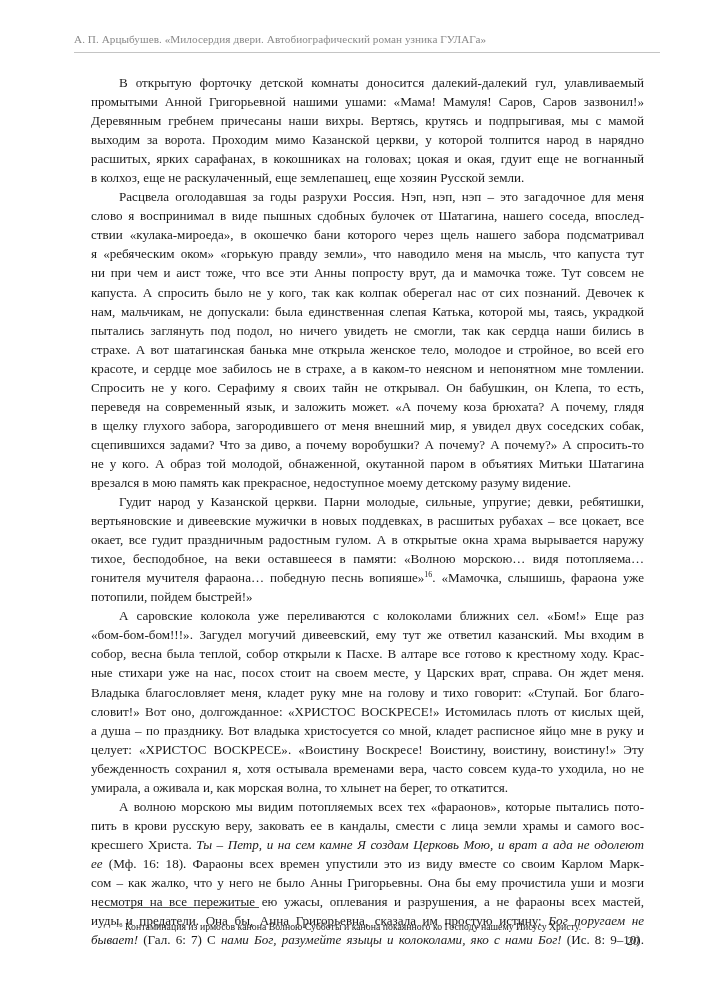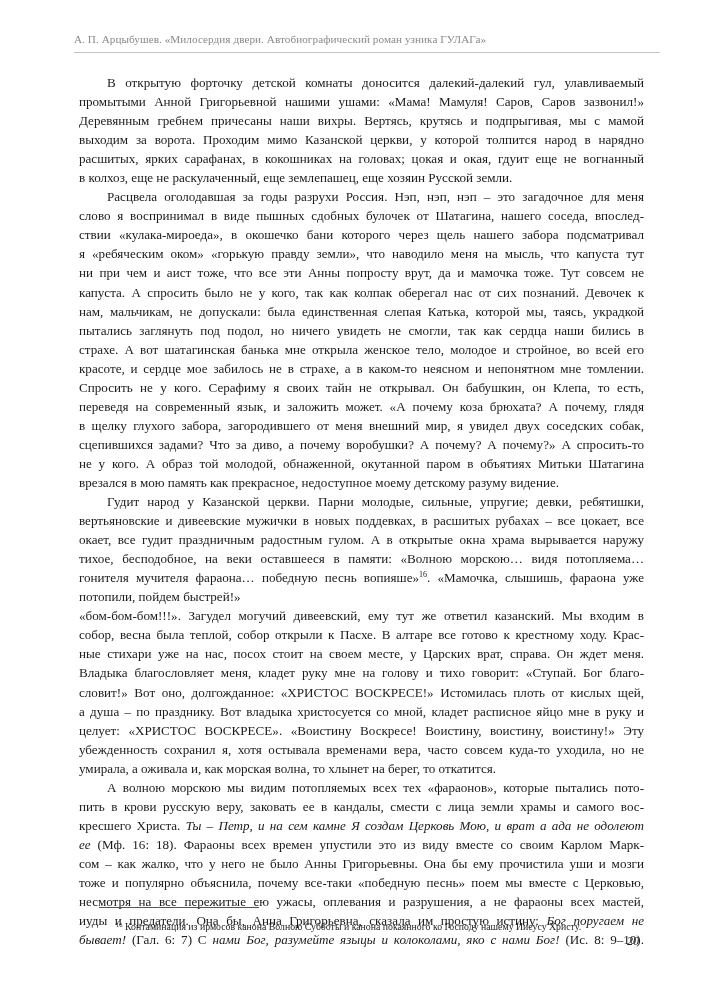--- a/index.html
+++ b/index.html
@@ -1,20 +1,20 @@
 <!DOCTYPE html>
 <html><head>
 <meta charset="utf-8">
 <style>
   html, body { margin: 0; padding: 0; background: #ffffff; }
   body { width: 708px; height: 1000px; position: relative; overflow: hidden; font-family: "Liberation Serif", serif; color: #1a1a1a; }
   .running-head { position: absolute; left: 74px; top: 33px; width: 586px; font-size: 11.2px; color: #8a8a8a; letter-spacing: 0.05px; }
   .head-rule { position: absolute; left: 74px; top: 52px; width: 586px; height: 1px; background: #c4c4c4; }
   .body-text { position: absolute; left: 79px; top: 73px; width: 565px; font-size: 13.1px; line-height: 19.05px; }
-  .line { display: block; white-space: nowrap; text-align: justify; text-align-last: justify; height: 19.05px; }
+  .line { display: block; white-space: nowrap; text-align: justify; text-align-last: justify; height: 19.05px; margin-left: 12px; }
   .line.last { text-align-last: left; }
   .line.indent { padding-left: 28px; }
   sup { font-size: 8px; line-height: 0; vertical-align: 5px; }
   .fn-rule { position: absolute; left: 99px; top: 907px; width: 160px; height: 1px; background: #555; }
   .footnote { position: absolute; left: 116px; top: 921px; font-size: 9.8px; white-space: nowrap; color: #222; }
   .footnote sup { font-size: 6.5px; vertical-align: 3px; }
   .page-num { position: absolute; left: 627px; top: 934px; font-size: 12px; color: #222; font-style: italic; }
 </style>
 </head>
 <body>
@@ -55,38 +55,38 @@
   <div>
     <span class="line indent">Гудит народ у Казанской церкви. Парни молодые, сильные, упругие; девки, ребятишки,</span>
     <span class="line">вертьяновские и дивеевские мужички в новых поддевках, в расшитых рубахах – все цокает, все</span>
     <span class="line">окает, все гудит праздничным радостным гулом. А в открытые окна храма вырывается наружу</span>
     <span class="line">тихое, бесподобное, на веки оставшееся в памяти: «Волною морскою… видя потопляема…</span>
     <span class="line"><span>гонителя мучителя фараона… победную песнь вопияше»</span><sup>16</sup><span>. «Мамочка, слышишь, фараона уже</span></span>
     <span class="line last">потопили, пойдем быстрей!»</span>
   </div>
 
   <div>
+    <span class="line indent">А саровские колокола уже переливаются с колоколами ближних сел. «Бом!» Еще раз</span>
     <span class="line">«бом-бом-бом!!!». Загудел могучий дивеевский, ему тут же ответил казанский. Мы входим в</span>
     <span class="line">собор, весна была теплой, собор открыли к Пасхе. В алтаре все готово к крестному ходу. Крас-</span>
     <span class="line">ные стихари уже на нас, посох стоит на своем месте, у Царских врат, справа. Он ждет меня.</span>
     <span class="line">Владыка благословляет меня, кладет руку мне на голову и тихо говорит: «Ступай. Бог благо-</span>
     <span class="line">словит!» Вот оно, долгожданное: «ХРИСТОС ВОСКРЕСЕ!» Истомилась плоть от кислых щей,</span>
     <span class="line">а душа – по празднику. Вот владыка христосуется со мной, кладет расписное яйцо мне в руку и</span>
     <span class="line">целует: «ХРИСТОС ВОСКРЕСЕ». «Воистину Воскресе! Воистину, воистину, воистину!» Эту</span>
     <span class="line">убежденность сохранил я, хотя остывала временами вера, часто совсем куда-то уходила, но не</span>
     <span class="line last">умирала, а оживала и, как морская волна, то хлынет на берег, то откатится.</span>
   </div>
 
   <div>
     <span class="line indent">А волною морскою мы видим потопляемых всех тех «фараонов», которые пытались пото-</span>
     <span class="line">пить в крови русскую веру, заковать ее в кандалы, смести с лица земли храмы и самого вос-</span>
     <span class="line"><span>кресшего Христа. </span><i>Ты – Петр, и на сем камне Я создам Церковь Мою, и врат а ада не одолеют</i></span>
     <span class="line"><i>ее</i><span> (Мф. 16: 18). Фараоны всех времен упустили это из виду вместе со своим Карлом Марк-</span></span>
     <span class="line">сом – как жалко, что у него не было Анны Григорьевны. Она бы ему прочистила уши и мозги</span>
-    <span class="line">тоже и популярно объяснила, почему все-таки «победную песнь» поем мы вместе с Церковью,</span>
     <span class="line">несмотря на все пережитые ею ужасы, оплевания и разрушения, а не фараоны всех мастей,</span>
     <span class="line"><span>иуды и предатели. Она бы, Анна Григорьевна, сказала им простую истину: </span><i>Бог поругаем не</i></span>
     <span class="line"><i>бывает!</i><span> (Гал. 6: 7) С </span><i>нами Бог, разумейте языцы и колоколами, яко с нами Бог!</i><span> (Ис. 8: 9–10).</span></span>
   </div>
 </div>
 
 <div class="fn-rule"></div>
 <div class="footnote"><sup>16</sup><span> Контаминация из ирмосов канона Волною Субботы и канона покаянного ко Господу нашему Иисусу Христу.</span></div>
 
 <div class="page-num">20</div>

